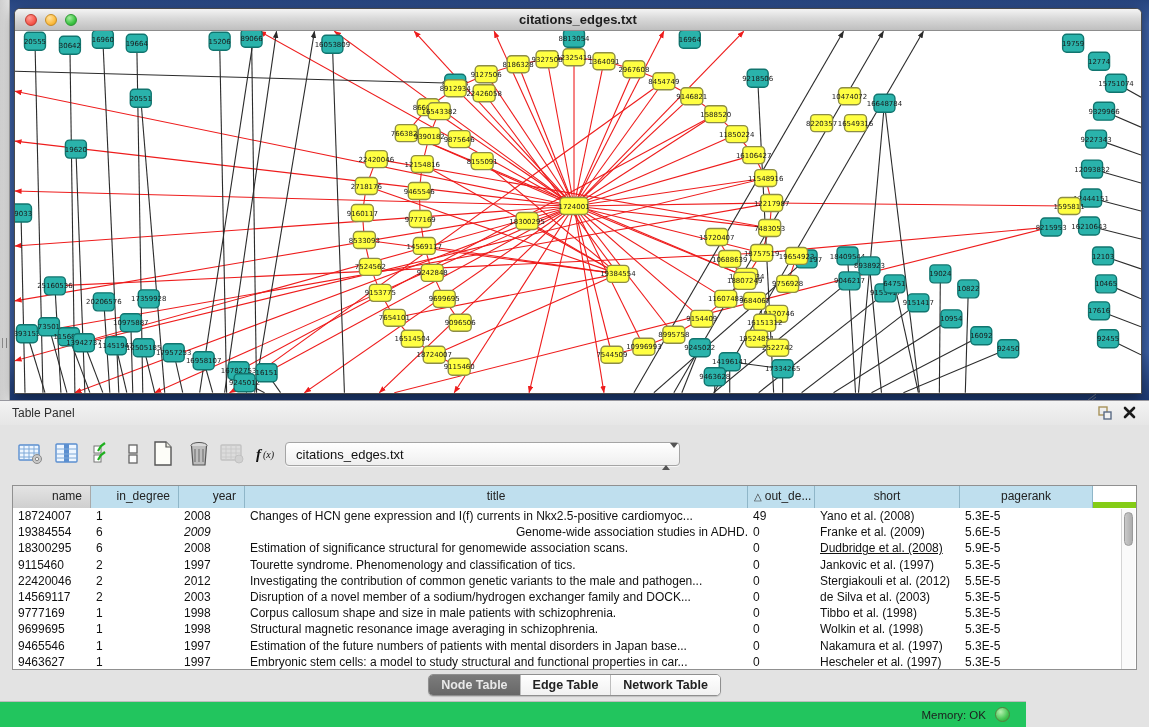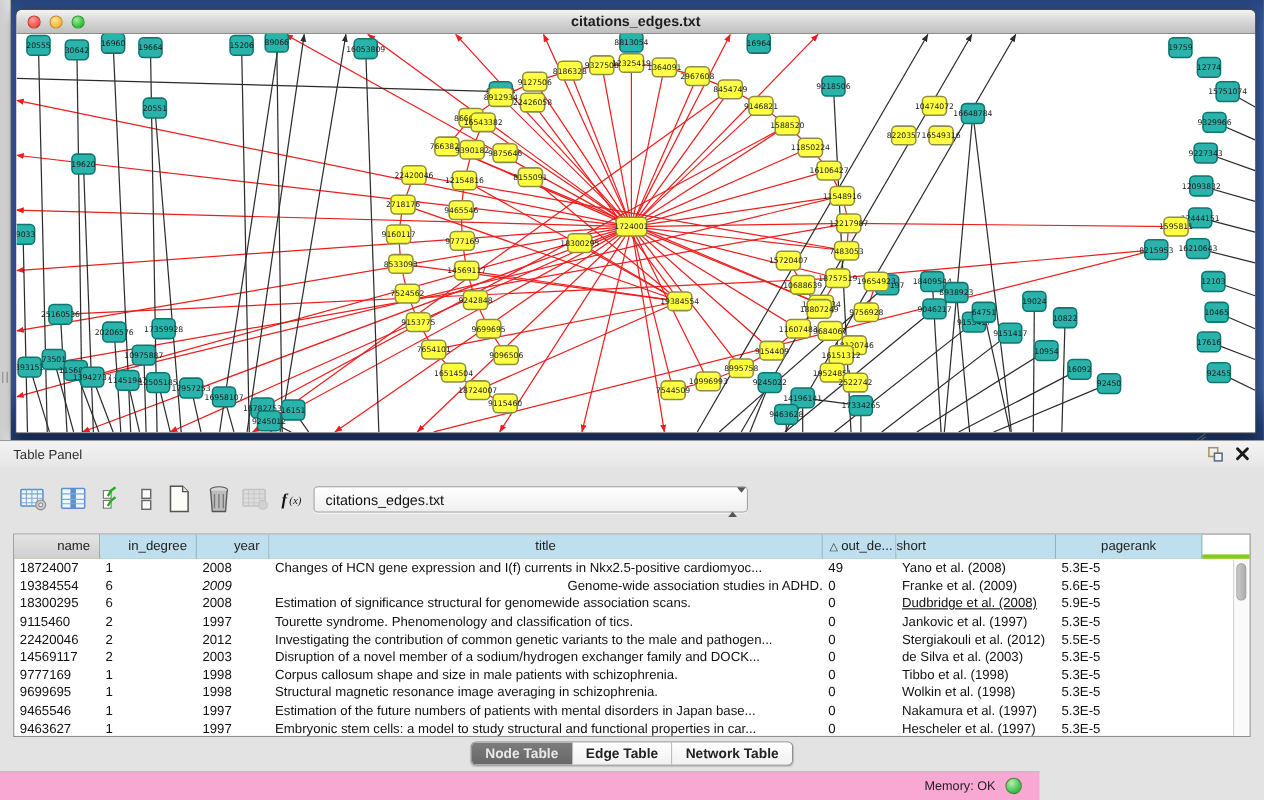--- a/index.html
+++ b/index.html
@@ -35,39 +35,39 @@
   .tool-btn svg { display:block; }
   #table-selector { position:absolute; left:285px; top:9px; width:395px; height:24px; background:linear-gradient(180deg,#ffffff,#efefef);
     border:1px solid #a5a5a5; border-radius:4px; box-shadow:0 1px 0 rgba(255,255,255,.7); cursor:pointer; }
   #table-selector .val { position:absolute; left:10px; top:4px; font-size:13px; color:#111; }
   .updown { position:absolute; right:9px; top:5px; width:8px; height:14px; }
   .updown .u { width:0; height:0; border-left:4px solid transparent; border-right:4px solid transparent; border-bottom:5px solid #555; margin-bottom:3px; }
   .updown .d { width:0; height:0; border-left:4px solid transparent; border-right:4px solid transparent; border-top:5px solid #555; }
 
   
   #node-table { position:absolute; left:12px; top:84px; width:1125px; height:185px; background:#fff; border:1px solid #909090; }
-  #tbl-header { display:flex; height:22px; border-bottom:4px solid #84cc16; }
+  #tbl-header { display:flex; height:22px; border-bottom:6px solid #84cc16; }
   .th { height:22px; font-size:12px; color:#222; line-height:21px; background:#bfdfee; border-right:1px solid #8fb6c8; overflow:hidden; white-space:nowrap; cursor:pointer; }
   .th.gray { background:linear-gradient(180deg,#e4e4e4,#cfcfcf); border-right:1px solid #a9a9a9; }
   .th .sort { font-size:10px; margin-right:3px; color:#333; }
   .tr { display:flex; height:16.2px; font-size:12px; color:#111; line-height:16px; cursor:default; }
   .td { overflow:hidden; white-space:nowrap; padding-left:5px; }
   #tbl-scroll { position:absolute; right:1px; top:23px; width:14px; height:160px; background:#fafafa; border-left:1px solid #d5d5d5; }
   #tbl-thumb { position:absolute; left:2px; top:3px; width:9px; height:34px; border-radius:5px; background:linear-gradient(90deg,#c9c9c9,#adadad); border:1px solid #9a9a9a; cursor:pointer; }
 
   
   #tab-bar { position:absolute; left:0; top:273px; width:1149px; height:24px; text-align:center; }
   #tab-group { display:inline-flex; border:1px solid #8f8f8f; border-radius:5px; overflow:hidden; height:22px;
     box-shadow:0 1px 1px rgba(0,0,0,.15); background:#fff; }
   .tab { font-size:12.5px; font-weight:600; padding:0 12px; line-height:21px; color:#222; background:linear-gradient(180deg,#ffffff,#f1f1f1); border-left:1px solid #bdbdbd; cursor:pointer; }
   .tab:first-child { border-left:none; }
   .tab.active { background:linear-gradient(180deg,#7c7c7c,#676767); color:#e9e9e9; border-left:none; }
 
   
-  #status-bar { position:absolute; left:0; top:300px; width:945px; height:27px; background:#f9a8d4; border-top:1px solid #bdbdbd; }
+  #status-bar { position:absolute; left:0; top:300px; width:1026px; height:27px; background:#22c55e; border-top:1px solid #bdbdbd; }
   #memory-label { position:absolute; right:40px; top:7px; font-size:11.5px; color:#1d1d1d; }
   #memory-dot { position:absolute; right:16px; top:5px; width:15px; height:15px; border-radius:50%;
     background:radial-gradient(circle at 35% 30%, #b6f0b0, #45c653 60%, #2a9a37); border:1px solid #57803f; }
   #panel-resize-grip { position:absolute; right:52px; top:-8px; width:10px; height:8px; opacity:.6; }
 </style>
 </head>
 <body>
 
 <div id="network-region">
   <div id="net-canvas"></div>
@@ -832,21 +832,21 @@
       </div>
     </div>
 
   <div id="node-table">
     <div id="tbl-header">
         <div class="th gray" style="width: 78px; text-align: right; padding-right: 8px; padding-left: 0px;">name</div>
         <div class="th" style="width: 88px; text-align: right; padding-right: 8px; padding-left: 0px;">in_degree</div>
         <div class="th" style="width: 66px; text-align: right; padding-right: 8px; padding-left: 0px;">year</div>
         <div class="th" style="width: 503px; text-align: center; padding-right: 0px; padding-left: 0px;">title</div>
         <div class="th" style="width: 67px; text-align: left; padding-right: 0px; padding-left: 6px;"><span class="sort">△</span>out_de...</div>
-        <div class="th" style="width: 145px; text-align: left; padding-right: 0px; padding-left: 0px;">short</div>
+        <div class="th" style="width: 145px; text-align: center; padding-right: 0px; padding-left: 0px;">short</div>
         <div class="th" style="width: 133px; text-align: center; padding-right: 0px; padding-left: 0px;">pagerank</div>
       </div>
     <div id="tbl-body">
         <div class="tr">
           <div class="td" style="width: 78px;">18724007</div>
           <div class="td" style="width: 88px;">1</div>
           <div class="td" style="width: 66px;">2008</div>
           <div class="td" style="width: 503px;">Changes of HCN gene expression and I(f) currents in Nkx2.5-positive cardiomyoc...</div>
           <div class="td" style="width: 67px;">49</div>
           <div class="td" style="width: 145px;">Yano et al. (2008)</div>

